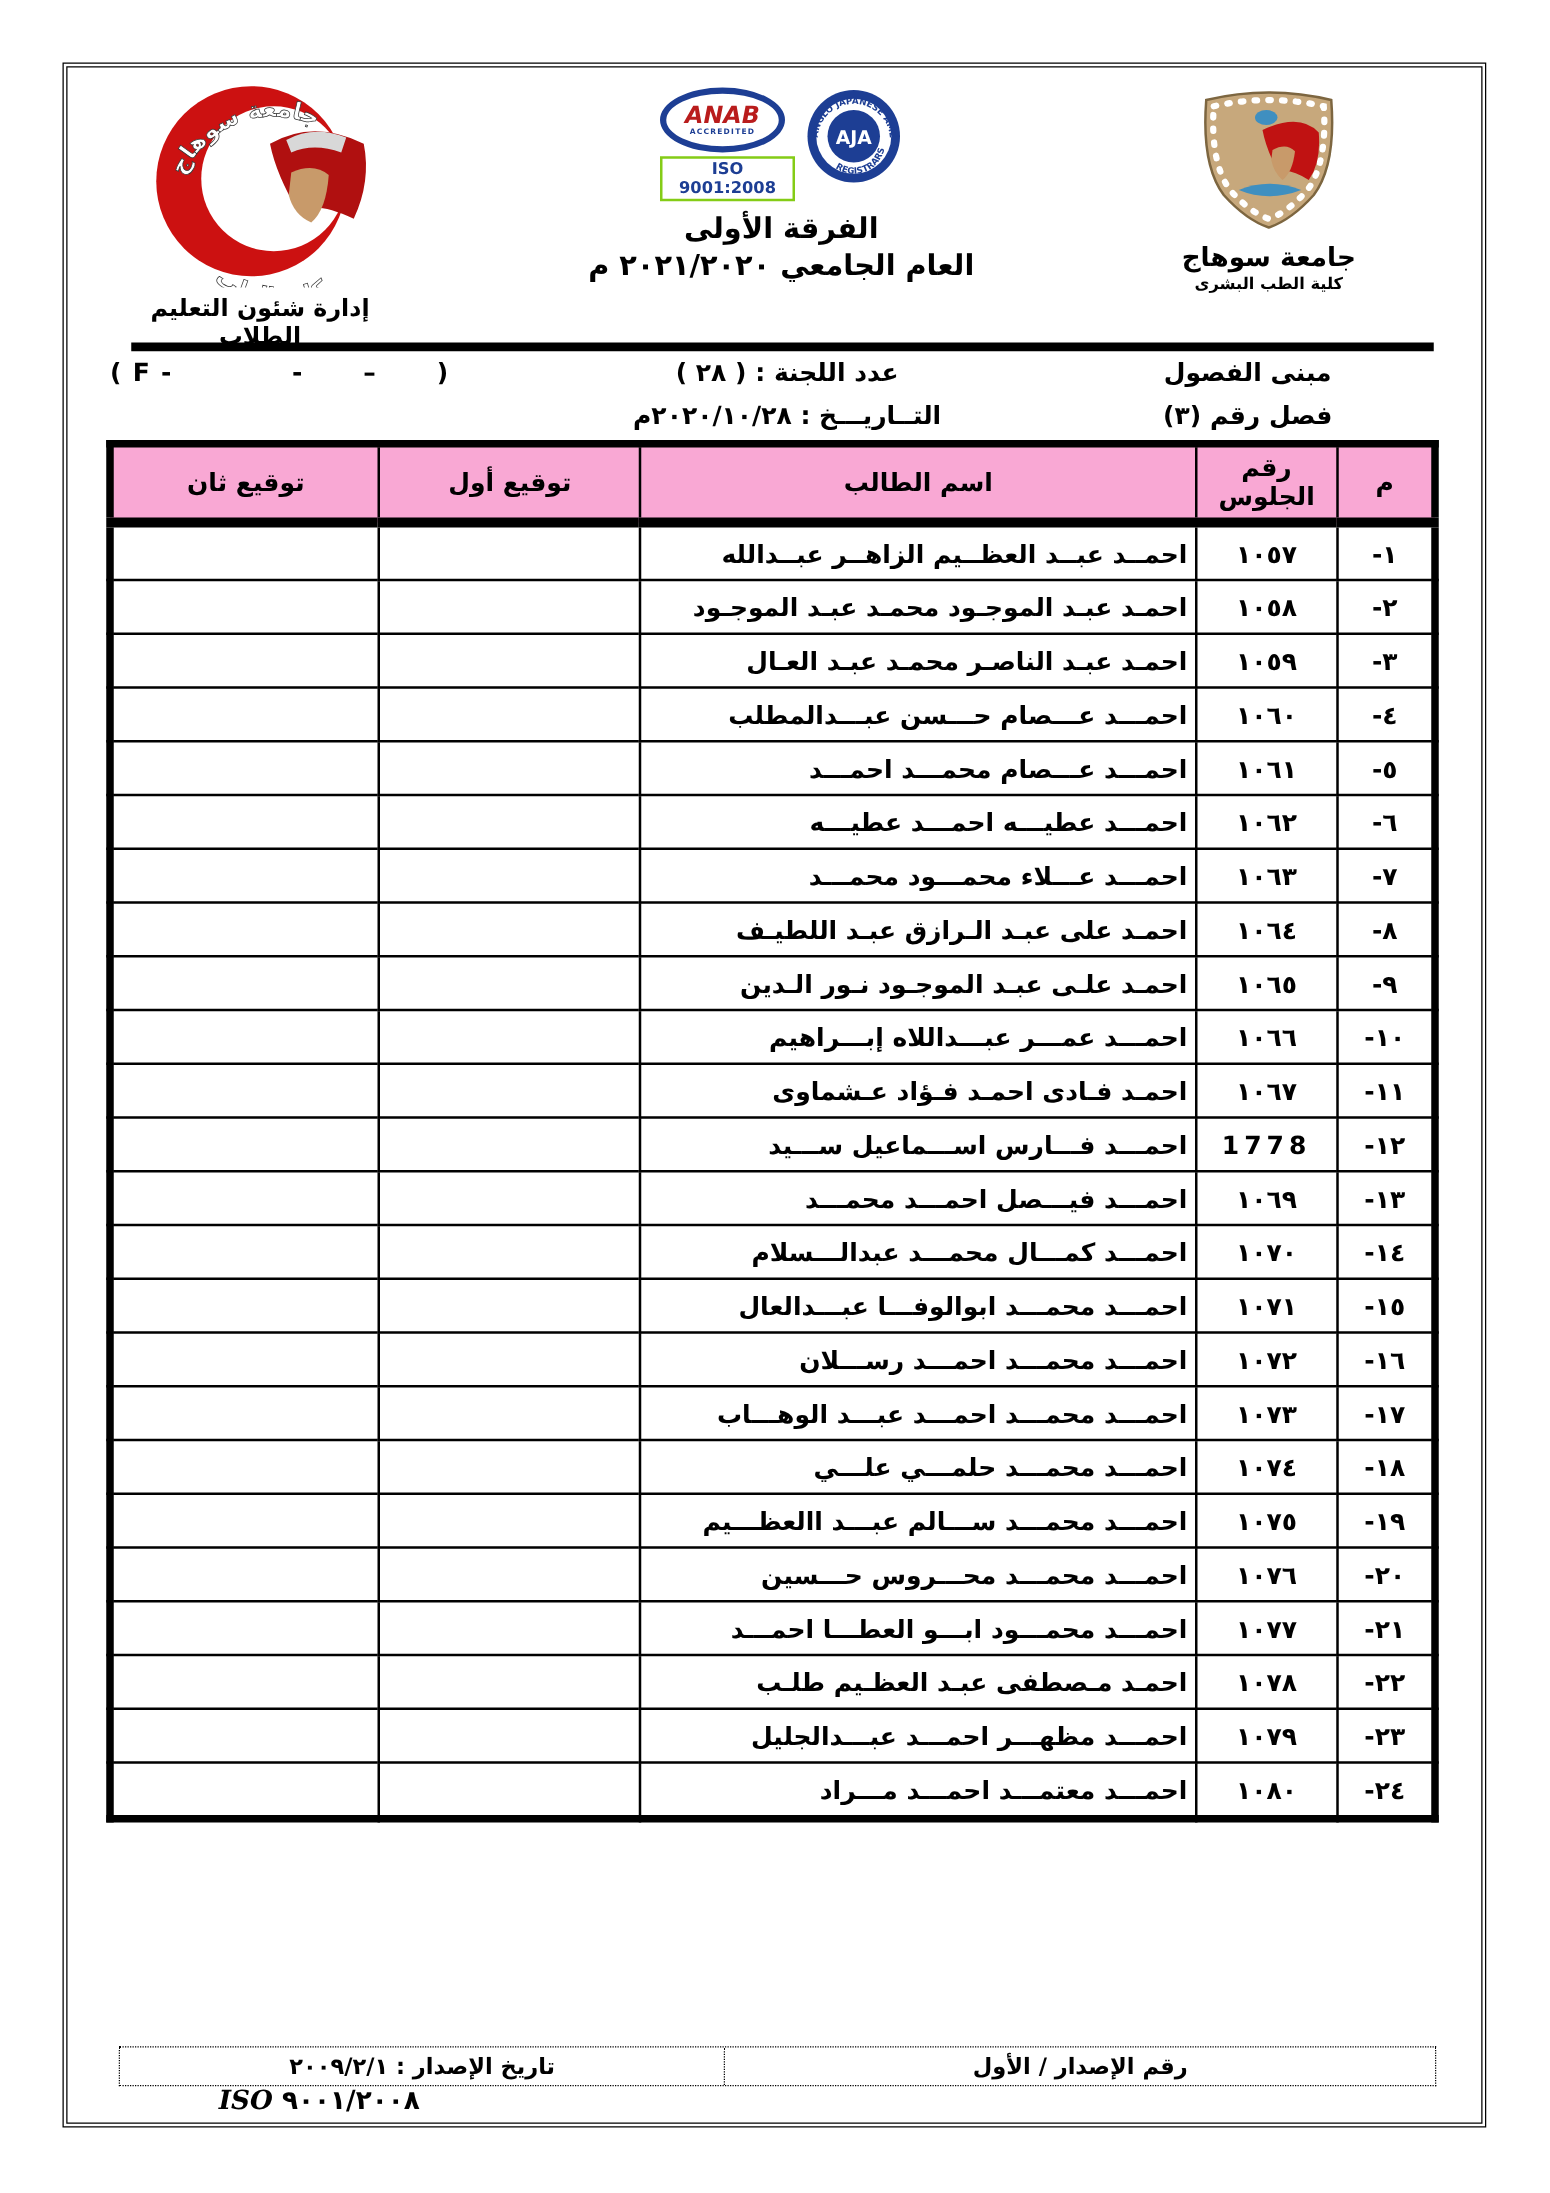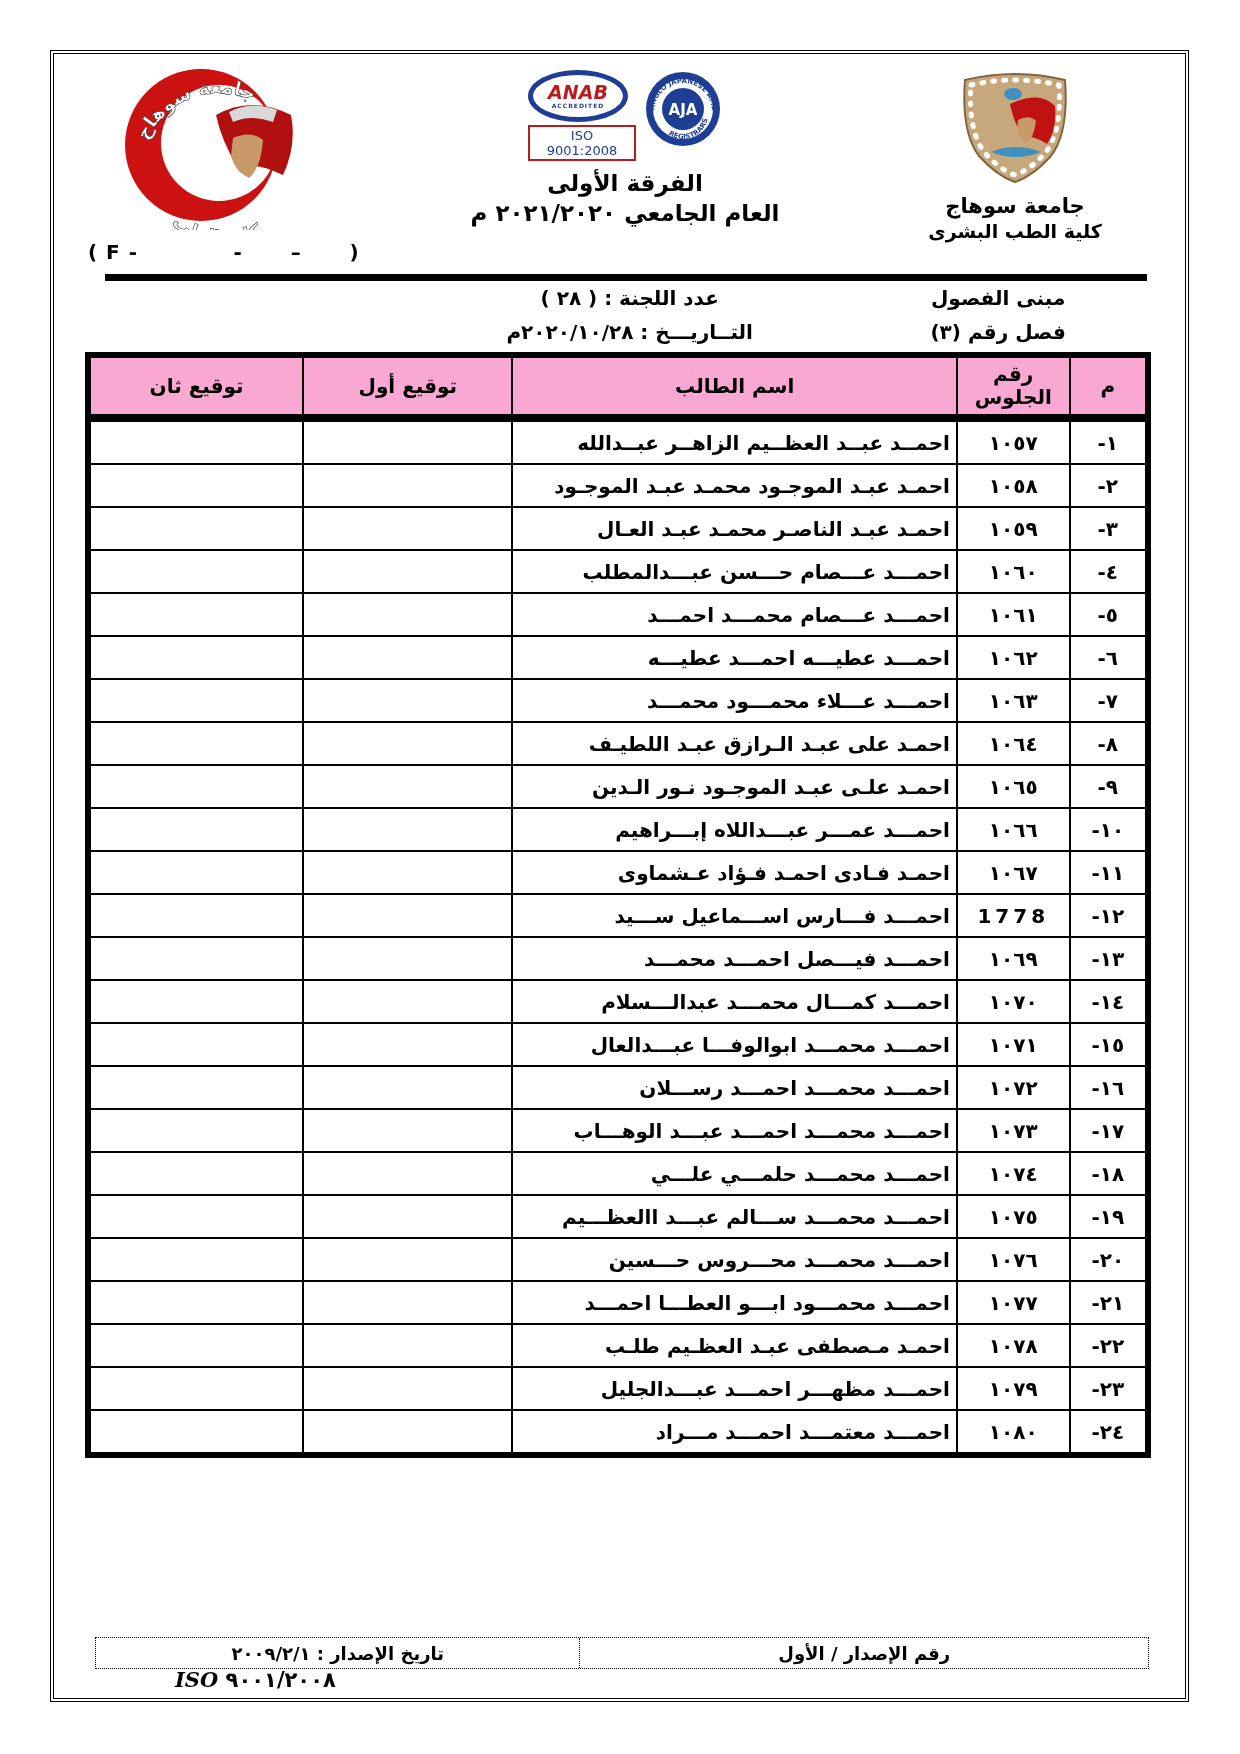--- a/index.html
+++ b/index.html
@@ -12,26 +12,26 @@
   .hdr-center{position:absolute;left:430px;top:70px;width:390px;text-align:center;}
   .hdr-right{position:absolute;left:920px;top:72px;width:190px;text-align:center;}
   .dept-line{font-size:19px;font-weight:bold;margin-top:2px;}
   .form-code{font-size:20px;font-weight:bold;white-space:pre;direction:ltr;margin-top:6px;letter-spacing:1px;}
   .badges{display:flex;justify-content:center;align-items:flex-start;gap:8px;height:92px;}
   .anab-wrap{width:108px;}
   .anab-oval{width:100px;height:52px;border:5px solid #1d3e94;border-radius:50%;
              display:flex;flex-direction:column;align-items:center;justify-content:center;box-sizing:border-box;}
   .anab-txt{font-size:19px;font-weight:bold;color:#b91c1c;font-style:italic;line-height:1;}
   .anab-sub{font-size:6px;font-weight:bold;color:#1d3e94;letter-spacing:1px;}
-  .iso-badge{margin-top:3px;border:2px solid #b91c1c;color:#1d3e94;font-weight:normal;
+  .iso-badge{margin-top:3px;border:2px solid #84cc16;color:#1d3e94;font-weight:bold;
              font-size:13px;padding:1px 4px;display:inline-block;}
   .title-1{font-size:23px;font-weight:bold;margin-top:8px;}
   .title-2{font-size:23px;font-weight:bold;margin-top:4px;direction:rtl;}
   .uni-line1{font-size:21px;font-weight:bold;margin-top:6px;}
-  .uni-line2{font-size:19px;font-weight:bold;margin-top:2px;}
+  .uni-line2{font-size:13px;font-weight:bold;margin-top:2px;}
   .thick-rule{position:absolute;left:105px;top:274px;width:1042px;height:7px;background:#000;}
   
   .info{position:absolute;left:85px;top:286px;width:1068px;direction:rtl;
         display:flex;font-weight:bold;font-size:20px;}
   .info .c1{width:31%;text-align:right;padding-right:4px;}
   .info .c2{width:29%;text-align:center;}
   .info .c3{width:40%;text-align:center;}
   .info div.row{margin-bottom:10px;white-space:nowrap;}
   
   table.roster{position:absolute;left:85px;top:352px;width:1066px;direction:rtl;
@@ -75,20 +75,21 @@
         <path d="M 132,78 Q 150,70 162,80 Q 160,108 148,118 Q 134,112 130,96 Z" fill="#c89a6a"></path>
         <path d="M 128,52 Q 150,40 176,50 L 172,62 Q 150,54 132,62 Z" fill="#d8d8d8"></path>
         <text font-size="19" font-weight="bold" fill="#ffffff" stroke="#333" stroke-width="0.6">
           <textPath href="#arcTop" startOffset="12%">جامعة سوهاج</textPath>
         </text>
         <text font-size="19" font-weight="bold" fill="#ffffff" stroke="#333" stroke-width="0.6">
           <textPath href="#arcBot" startOffset="20%">كلية الطب</textPath>
         </text>
       </svg>
     </span>
+    <div class="dept-line">إدارة شئون التعليم الطلاب</div>
     <div class="form-code">( F -            -      –      )</div>
   </div>
 
   <div class="hdr-center">
     <div class="badges">
       <div class="anab-wrap">
         <div class="anab-oval">
           <div class="anab-txt">ANAB</div>
           <div class="anab-sub">ACCREDITED</div>
         </div>

